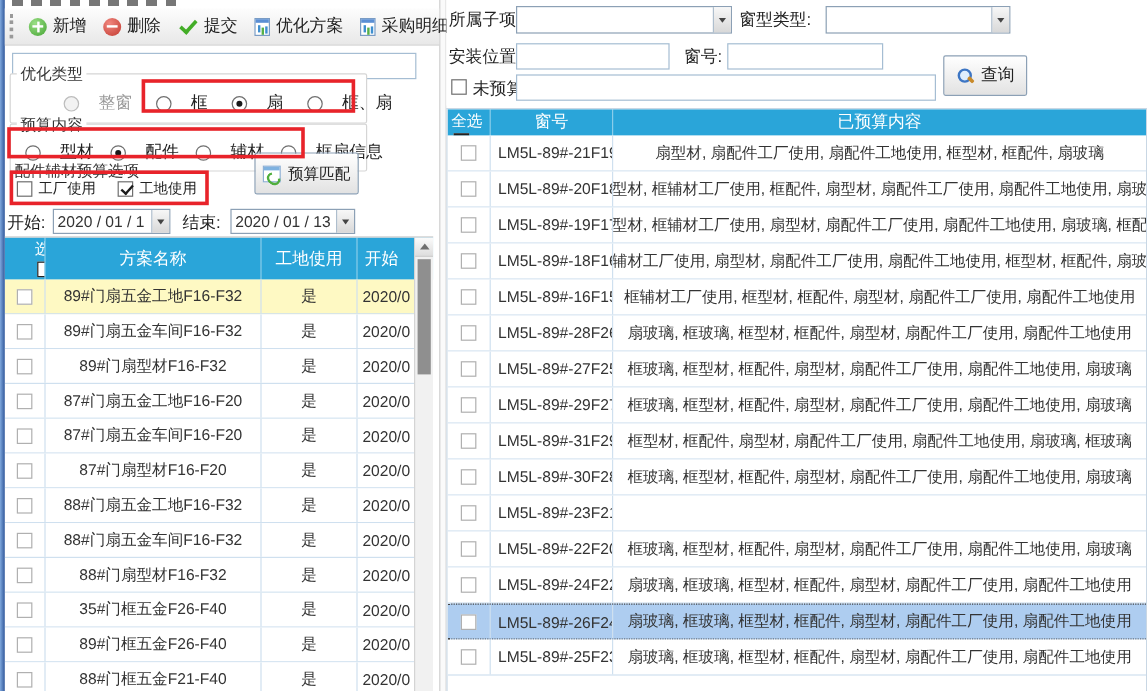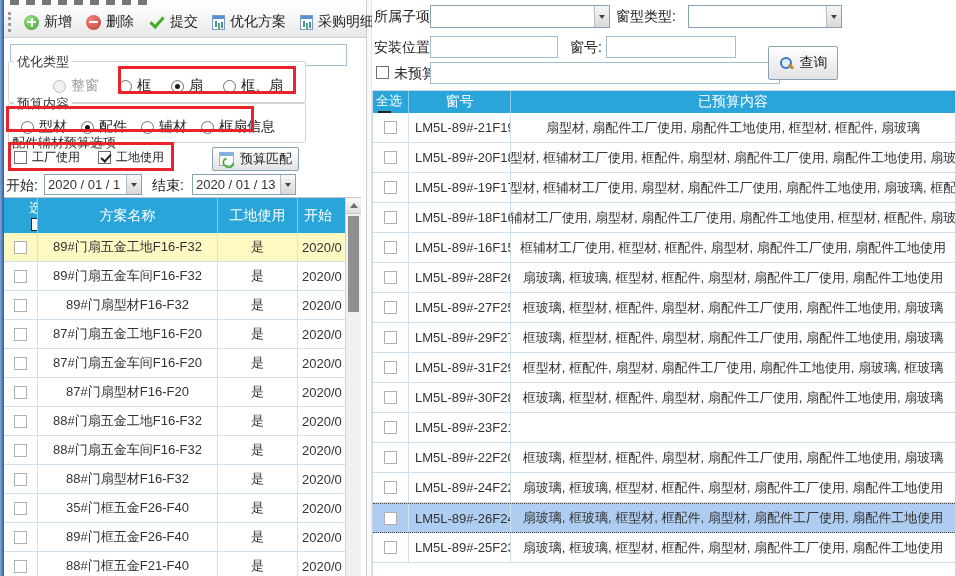--- a/index.html
+++ b/index.html
@@ -49,42 +49,42 @@
     padding:0 4px; font-family:inherit; }
   .search-box { position:absolute; left:10px; top:44px; width:337px; }
   .grp { position:absolute; border:1px solid #d5d5d5; border-radius:2px; background:#fff; }
   .grp .lg { position:absolute; top:-9px; left:5px; background:#fff; padding:0 3px;
     font-size:13px; color:#333; white-space:nowrap; }
   .grp1 { left:8px; top:61px; width:298px; height:42px; }
   .grp2 { left:8px; top:103px; width:298px; height:40px; }
   .opt-row { display:flex; align-items:center; height:100%; }
   .grp1 .opt-row { padding-left:44px; padding-top:8px; }
   .grp2 .opt-row { padding-left:12px; padding-top:8px; }
-  .opt { display:flex; align-items:center; gap:5px; font-size:14px; color:#222; margin-right:20px; white-space:nowrap; }
+  .opt { display:flex; align-items:center; gap:16px; font-size:14px; color:#222; margin-right:20px; white-space:nowrap; }
   .grp2 .opt { margin-right:14px; }
   .opt.disabled { color:#9a9a9a; }
   .radio { width:13px; height:13px; border:1px solid #6f6f6f; border-radius:50%; background:#fff;
     position:relative; flex:0 0 auto; }
   .radio.on::after { content:""; position:absolute; left:3px; top:3px; width:5px; height:5px;
     border-radius:50%; background:#1a1a1a; }
   .radio.disabled { border-color:#bcbcbc; background:#f2f2f2; }
   .checkbox { width:13px; height:13px; border:1px solid #6f6f6f; background:#fff; position:relative; flex:0 0 auto; }
   .checkbox.checked::after { content:""; position:absolute; left:1.5px; top:2px; width:8px; height:4px;
     border-left:2px solid #1a1a1a; border-bottom:2px solid #1a1a1a; transform:rotate(-48deg); }
   .grp3-label { position:absolute; left:12px; top:134px; font-size:13px; color:#333; white-space:nowrap; }
   .cb-row { position:absolute; left:14px; top:149px; display:flex; align-items:center; gap:18px; }
   .cb-item { display:flex; align-items:center; gap:5px; font-size:12px; white-space:nowrap; }
   .ann { position:absolute; border:3px solid #e8232a; background:transparent; pointer-events:none; }
   .ann1 { left:118px; top:66px; width:178px; height:28px; }
   .ann2 { left:6px;  top:106px; width:248px; height:26px; }
   .ann3 { left:8px;  top:142px; width:166px; height:29px; }
   .btn { border:1px solid #8ca0b5; background:linear-gradient(#ffffff,#e2e2e2);
     display:flex; align-items:center; justify-content:center; gap:6px; font-size:13px; color:#222;
     border-radius:2px; }
-  .match-btn { position:absolute; left:212px; top:147px; width:87px; height:24px; }
+  .match-btn { position:absolute; left:212px; top:127px; width:87px; height:35px; }
   .ic-match { width:15px; height:14px; background:#fff; border:1px solid #8fb0d4; position:relative; }
   .ic-match::before { content:""; position:absolute; left:0; top:0; right:0; height:3px; background:#7fb2e0; }
   .ic-match::after { content:""; position:absolute; left:2px; top:5px; width:8px; height:6px;
     border:2px solid #4fae3d; border-top-color:transparent; border-radius:50%; transform:rotate(35deg); }
   .date-row-label { position:absolute; font-size:14px; color:#222; }
   .combo { position:absolute; height:21px; border:1px solid #8ca0b5; background:#fff;
     display:flex; align-items:center; font-size:13px; color:#333; }
   .combo .val { flex:1; padding:0 3px; white-space:nowrap; overflow:hidden; }
   .combo .dd { width:15px; height:100%; background:linear-gradient(#f7f7f7,#d8d8d8);
     border-left:1px solid #aebecd; display:flex; align-items:center; justify-content:center; }
@@ -117,21 +117,21 @@
     background:linear-gradient(#fbfbfb,#dedede); border-bottom:1px solid #c8c8c8;
     display:flex; align-items:center; justify-content:center; }
   .vscroll .up .tri { width:0; height:0; border-left:4px solid transparent; border-right:4px solid transparent;
     border-bottom:5px solid #6f6f6f; }
   .vscroll .thumb { position:absolute; top:18px; left:2px; width:11px; height:96px; background:#8f8f8f; }
   .ptbody { position:absolute; left:0; top:35px; width:341px; }
 
   
   .rfilters { position:absolute; left:372px; top:0; width:584px; height:88px; background:#fff; }
   .flabel { position:absolute; font-size:14px; color:#222; white-space:nowrap; }
-  .query-btn { position:absolute; left:396px; top:46px; width:70px; height:34px; font-size:14px; }
+  .query-btn { position:absolute; left:414px; top:46px; width:70px; height:34px; font-size:14px; }
   .mag { width:15px; height:15px; position:relative; }
   .mag::before { content:""; position:absolute; left:1px; top:1px; width:8px; height:8px;
     border:2px solid #3d76c4; border-radius:50%; background:#dfeefc; }
   .mag::after { content:""; position:absolute; left:9px; top:9px; width:6px; height:3px;
     background:#c88a2a; transform:rotate(45deg); border-radius:1px; }
 
   
   .win-table { position:absolute; left:372px; top:90px; width:584px; height:486px; overflow:hidden;
     border:1px solid #c9d7e4; border-bottom:none; }
   .win-table .thead { height:22px; }

